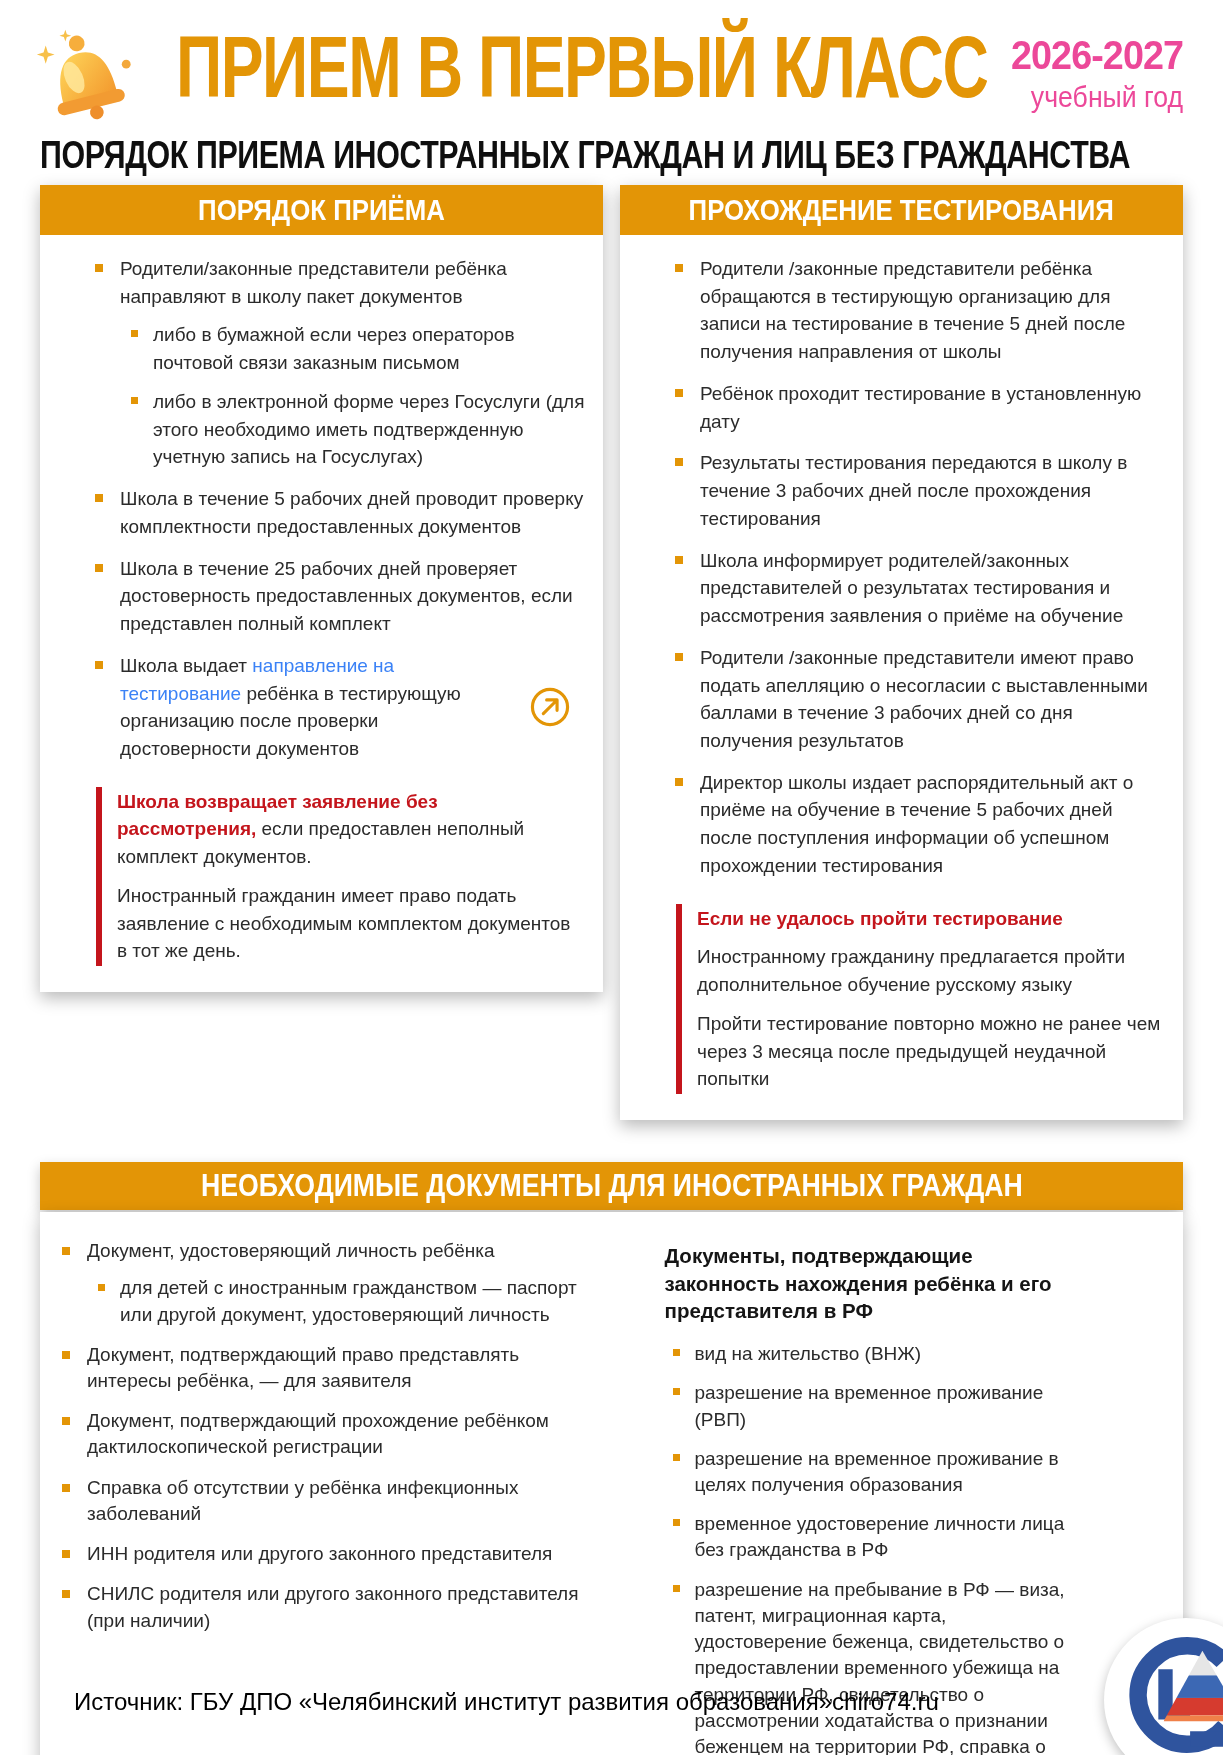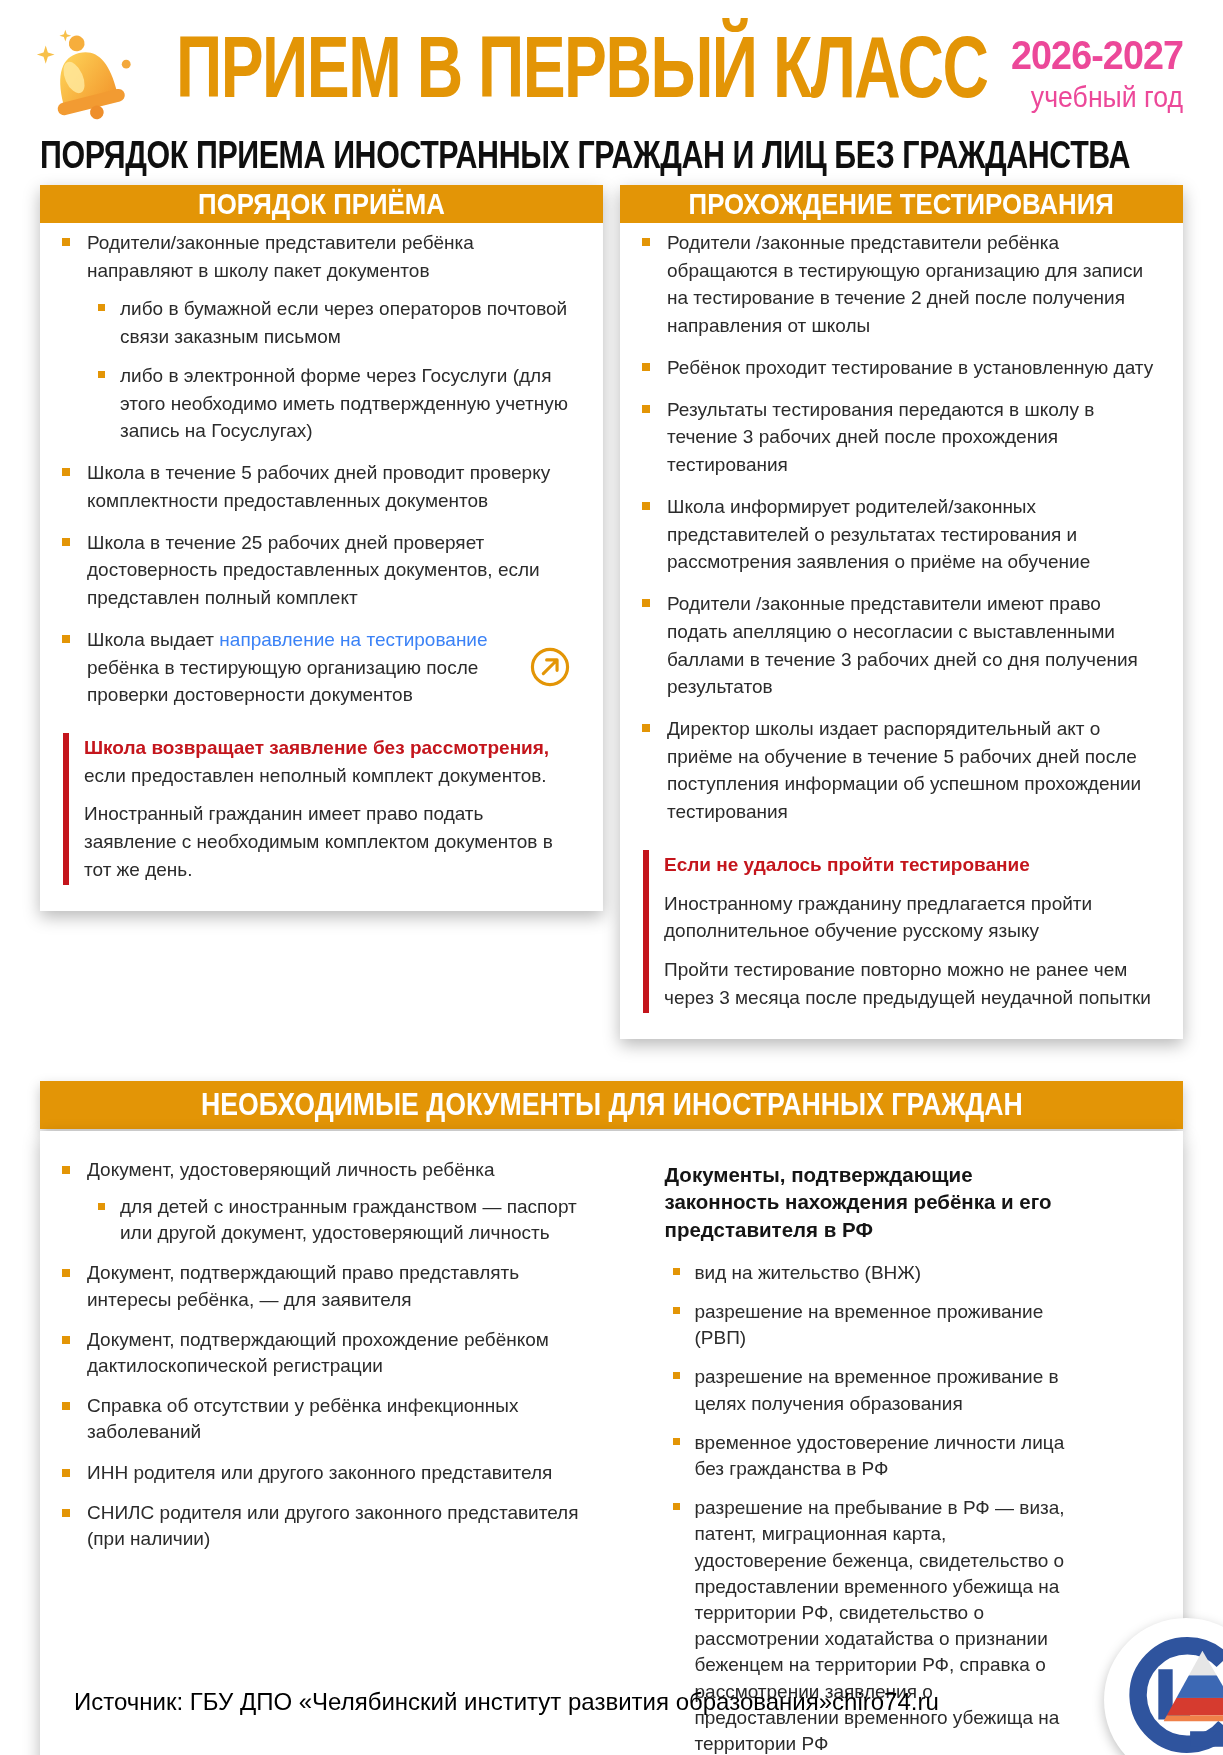--- a/index.html
+++ b/index.html
@@ -22,26 +22,26 @@
   
   .subtitle{
     position:absolute;left:40px;top:134px;margin:0;color:#0f0f0f;
     font-size:38px;font-weight:bold;letter-spacing:-0.5px;
     transform:scaleX(0.80);transform-origin:left top;white-space:nowrap;
   }
   
   .content{position:absolute;top:185px;left:40px;right:40px;}
   .cols{display:grid;grid-template-columns:1fr 1fr;gap:17px;align-items:start;}
   .card{background:#fff;box-shadow:0 6px 16px rgba(0,0,0,0.28);}
-  .card-header{height:38px;background:#E39506;display:flex;align-items:center;justify-content:center;}
+  .card-header{height:50px;background:#E39506;display:flex;align-items:center;justify-content:center;}
   .card-header span{
     color:#fff;font-weight:bold;font-size:30px;letter-spacing:0;
     transform:scaleX(0.86);white-space:nowrap;
   }
-  .card-body{padding:6px 18px 26px 14px;}
+  .card-body{padding:20px 18px 26px 14px;margin-left:33px;}
   ul.blist{list-style:none;margin:0;padding:0;font-size:19px;line-height:1.46;}
   ul.blist>li{position:relative;padding-left:33px;margin-bottom:14px;}
   ul.blist>li::before{content:"";position:absolute;left:8px;top:9px;width:8px;height:8px;background:#E39506;}
   ul.sub{list-style:none;margin:11px 0 0 0;padding:0;}
   ul.sub>li{position:relative;padding-left:33px;margin-bottom:11px;}
   ul.sub>li::before{content:"";position:absolute;left:11px;top:9px;width:7px;height:7px;background:#E39506;}
   .b{font-weight:normal;color:#3b82f6;}
   li.has-icon{padding-right:78px;}
   .arrow-icon{position:absolute;right:14px;top:50%;margin-top:-21px;width:42px;height:42px;}
   .callout{position:relative;border-left:6px solid #C4151C;padding:1px 0 1px 15px;margin:24px 4px 0 9px;font-size:19px;line-height:1.46;}
@@ -126,21 +126,21 @@
           </div>
       </div>
     </section>
 
     <section class="card">
       <div class="card-header">
         <span>ПРОХОЖДЕНИЕ ТЕСТИРОВАНИЯ</span>
       </div>
       <div class="card-body">
         <ul class="blist">
-            <li><span>Родители /законные представители ребёнка обращаются в тестирующую организацию для записи на тестирование в течение 2 дней после получения направления от школы</span></li>
+            <li><span>Родители /законные представители ребёнка обращаются в тестирующую организацию для записи на тестирование в течение 5 дней после получения направления от школы</span></li>
             <li><span>Ребёнок проходит тестирование в установленную дату</span></li>
             <li><span>Результаты тестирования передаются в школу в течение 3 рабочих дней после прохождения тестирования</span></li>
             <li><span>Школа информирует родителей/законных представителей о результатах тестирования и рассмотрения заявления о приёме на обучение</span></li>
             <li><span>Родители /законные представители имеют право подать апелляцию о несогласии с выставленными баллами в течение 3 рабочих дней со дня получения результатов</span></li>
             <li><span>Директор школы издает распорядительный акт о приёме на обучение в течение 5 рабочих дней после поступления информации об успешном прохождении тестирования</span></li>
           </ul>
         <div class="callout">
             <p><span class="red">Если не удалось пройти тестирование</span></p>
             <p><span>Иностранному гражданину предлагается пройти дополнительное обучение русскому языку</span></p>
             <p><span>Пройти тестирование повторно можно не ранее чем через 3 месяца после предыдущей неудачной попытки</span></p>

